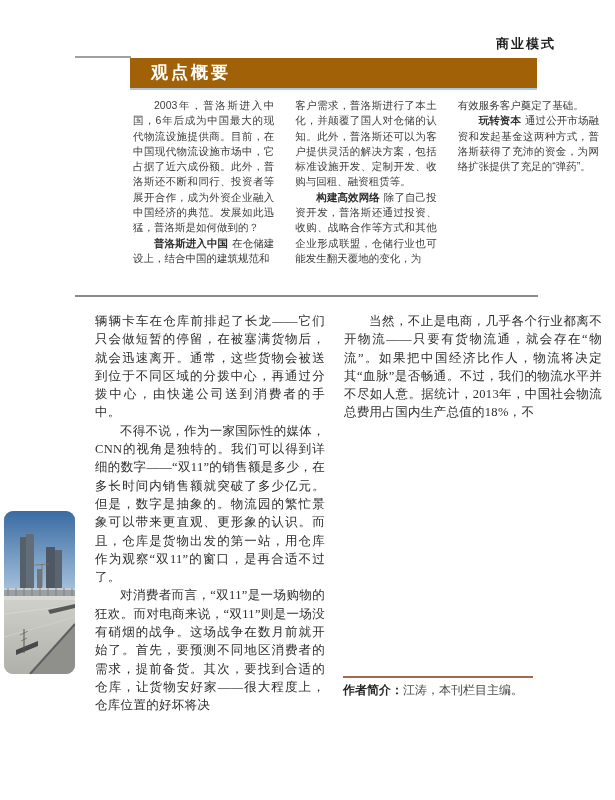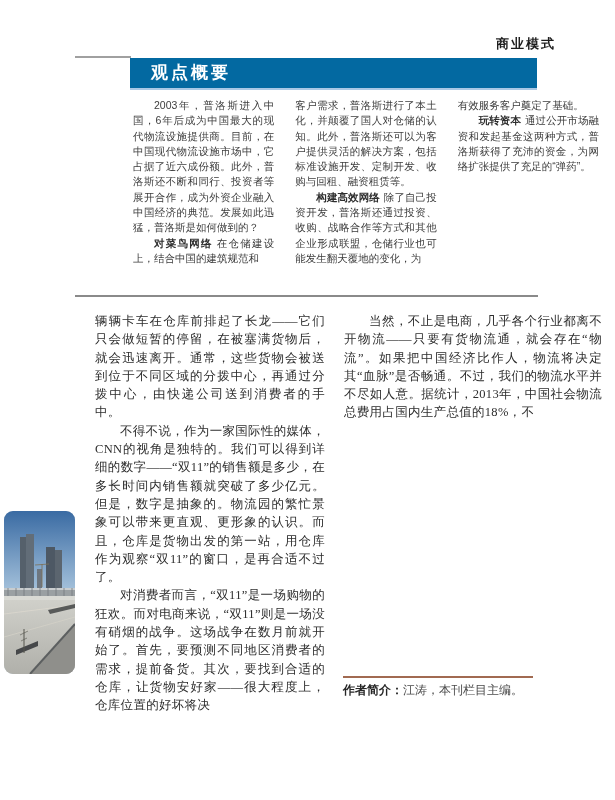--- a/index.html
+++ b/index.html
@@ -12,21 +12,21 @@
   .section-label{
     position:absolute;top:35px;left:0;width:556px;text-align:right;
     font-family:"Liberation Sans","DejaVu Sans",sans-serif;
     font-weight:bold;font-size:13px;color:#1e1e1e;letter-spacing:2px;
   }
   
   .top-rule{position:absolute;left:75px;top:56px;width:56px;height:2px;background:#a0a0a0;}
   
   .title-bar{
     position:absolute;left:130px;top:58px;width:407px;height:30px;
-    background:#0369a1;border-bottom:2px solid #a9c8e5;
+    background:#a16207;border-bottom:2px solid #a9c8e5;
   }
   .title-bar .box-title{
     display:block;color:#ffffff;font-weight:bold;font-size:17px;
     line-height:30px;padding-left:21px;letter-spacing:3px;
     font-family:"Liberation Serif","DejaVu Serif",serif;
   }
   
   .summary-cols{position:absolute;left:133px;top:98px;width:466px;display:flex;gap:21px;}
   .scol{
     width:151px;font-family:"Liberation Sans","DejaVu Sans",sans-serif;
@@ -72,21 +72,21 @@
 
   <div class="top-rule"></div>
 
   <div class="title-bar">
     <span class="box-title">观点概要</span>
   </div>
 
   <div class="summary-cols">
     <div class="scol">
       <p>2003年，普洛斯进入中国，6年后成为中国最大的现代物流设施提供商。目前，在中国现代物流设施市场中，它占据了近六成份额。此外，普洛斯还不断和同行、投资者等展开合作，成为外资企业融入中国经济的典范。发展如此迅猛，普洛斯是如何做到的？</p>
-      <p><b>对菜鸟网络</b><span>在仓储建设上，结合中国的建筑规范和</span></p>
+      <p><b>普洛斯进入中国</b><span>在仓储建设上，结合中国的建筑规范和</span></p>
     </div>
     <div class="scol">
       <p class="cont">客户需求，普洛斯进行了本土化，并颠覆了国人对仓储的认知。此外，普洛斯还可以为客户提供灵活的解决方案，包括标准设施开发、定制开发、收购与回租、融资租赁等。</p>
       <p><b>构建高效网络</b><span>除了自己投资开发，普洛斯还通过投资、收购、战略合作等方式和其他企业形成联盟，仓储行业也可能发生翻天覆地的变化，为</span></p>
     </div>
     <div class="scol">
       <p class="cont">有效服务客户奠定了基础。</p>
       <p><b>玩转资本</b><span>通过公开市场融资和发起基金这两种方式，普洛斯获得了充沛的资金，为网络扩张提供了充足的“弹药”。</span></p>
     </div>
   </div>

